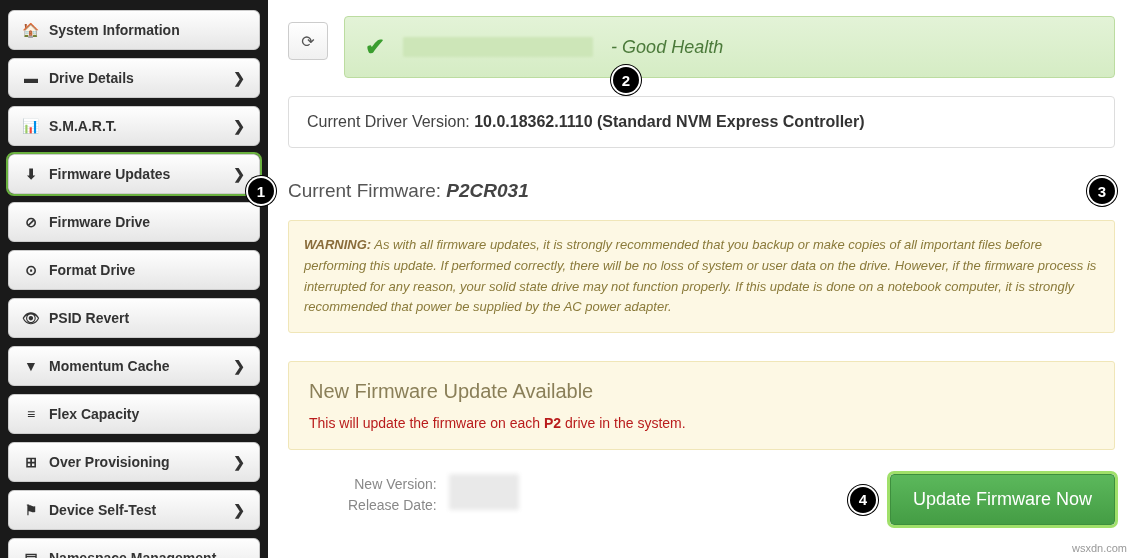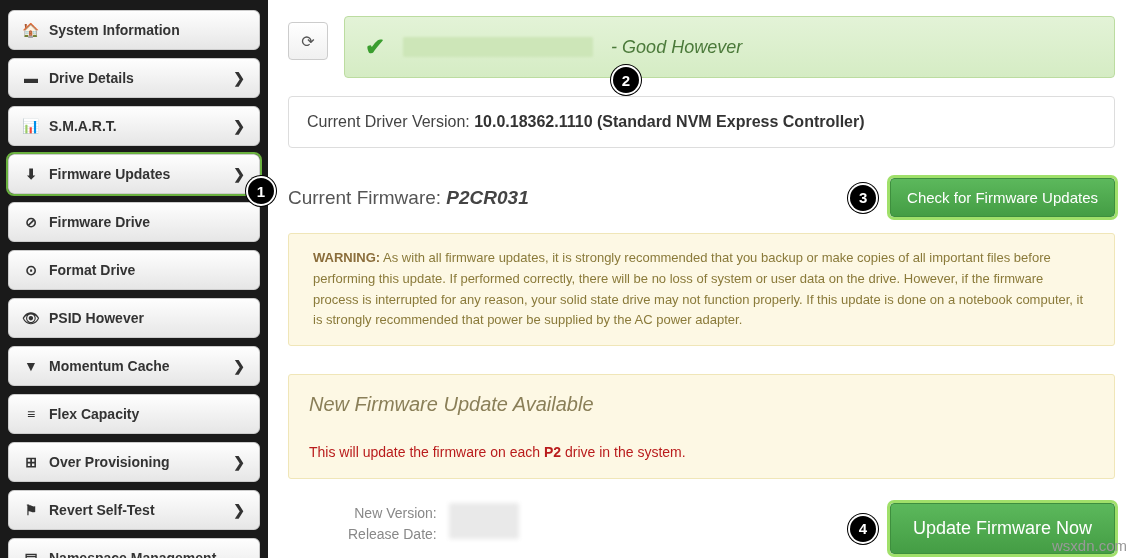--- a/index.html
+++ b/index.html
@@ -26,35 +26,35 @@
     .driver-line { font-size: 16px; color: #444; }
     .driver-line b { color: #333; }
     
     .fw-row { display: flex; align-items: center; margin-top: 30px; gap: 16px; }
     .fw-label { font-size: 19px; color: #555; }
     .fw-label i { font-style: italic; font-weight: bold; color: #444; }
     .btn-green { background: linear-gradient(#5cb85c, #449d44); color: #fff; border: 1px solid #3e8f3e; border-radius: 4px; padding: 10px 16px; font-size: 15px; cursor: pointer; box-shadow: 0 0 0 3px #a0e06a; }
     .btn-green.big { padding: 14px 22px; font-size: 18px; box-shadow: 0 0 0 3px #a0e06a; }
     .push-right { margin-left: auto; display:flex; align-items:center; gap:14px; }
     
-    .warn-box { background: #fdf8e4; border: 1px solid #f0e6b8; border-radius: 3px; padding: 14px 24px; margin-top: 16px; font-size: 13px; color: #8a7a3a; line-height: 1.6; }
+    .warn-box { background: #fdf8e4; border: 1px solid #f0e6b8; border-radius: 3px; padding: 14px 15px; margin-top: 16px; font-size: 13px; color: #8a7a3a; line-height: 1.6; font-style: italic; }
     .warn-box b { color: #8a6d3b; }
     
     .avail-box { background: #fdf8e4; border: 1px solid #f0e6b8; border-radius: 3px; padding: 18px 20px; margin-top: 28px; }
-    .avail-box h3 { font-weight: normal; font-size: 20px; color: #8a7f58; margin-bottom: 28px; font-style: italic; }
+    .avail-box h3 { font-weight: normal; font-size: 20px; color: #8a7f58; margin-bottom: 12px; }
     .avail-box p { font-size: 14px; color: #b91c1c; }
     
     .meta-row { display: flex; margin-top: 24px; }
     .meta-labels { text-align: right; color: #888; font-size: 14px; line-height: 1.5; margin-left: 60px; }
     .meta-redact { width: 70px; height: 36px; background: #e9e9e9; margin-left: 12px; filter: blur(2px); border-radius: 2px; }
     
     
     .callout { position: absolute; width: 26px; height: 26px; border-radius: 50%; background: #000; color: #fff; font-weight: bold; display:flex; align-items:center; justify-content:center; font-size: 15px; box-shadow: 0 0 0 2px #fff, 0 0 0 3px #000; z-index: 50; }
     
-    .watermark { position: absolute; bottom: 4px; right: 8px; font-size: 15px; color: #999; }
+    .watermark { position: absolute; bottom: 4px; right: 8px; font-size: 11px; color: #999; }
   </style>
 </head>
 <body>
 
 <div class="sidebar">
 
 <div class="nav-item">
       <span class="icon">🏠</span>
       <span>System Information</span>
     </div>
@@ -76,74 +76,73 @@
     <div class="nav-item">
       <span class="icon">⊘</span>
       <span>Firmware Drive</span>
     </div>
     <div class="nav-item">
       <span class="icon">⊙</span>
       <span>Format Drive</span>
     </div>
     <div class="nav-item">
       <span class="icon">👁</span>
-      <span>PSID However</span>
+      <span>PSID Revert</span>
     </div>
     <div class="nav-item">
       <span class="icon">▼</span>
       <span>Momentum Cache</span>
       <span class="chev">❯</span>
     </div>
     <div class="nav-item">
       <span class="icon">≡</span>
       <span>Flex Capacity</span>
     </div>
     <div class="nav-item">
       <span class="icon">⊞</span>
       <span>Over Provisioning</span>
       <span class="chev">❯</span>
     </div>
     <div class="nav-item">
       <span class="icon">⚑</span>
-      <span>Revert Self-Test</span>
+      <span>Device Self-Test</span>
       <span class="chev">❯</span>
     </div>
     <div class="nav-item">
       <span class="icon">▤</span>
       <span>Namespace Management</span>
     </div>
   </div>
 
 <div class="main">
 
   <div class="top-row">
     <button class="refresh-btn">
       <span>⟳</span>
     </button>
     <div class="health-banner">
       <span class="check">✔</span>
       <span class="redact"></span>
-      <span class="status">- Good However</span>
+      <span class="status">- Good Health</span>
       <span class="callout" style="left: 268px; top: 50px;">2</span>
     </div>
   </div>
 
   <div class="panel">
     <div class="driver-line">
       <span>Current Driver Version: </span><b>10.0.18362.1110 (Standard NVM Express Controller)</b>
     </div>
   </div>
 
   <div class="fw-row">
     <div class="fw-label">
       <span>Current Firmware: </span><i>P2CR031</i>
     </div>
     <div class="push-right">
       <span class="callout" style="position:static;">3</span>
-      <button class="btn-green">Check for Firmware Updates</button>
     </div>
   </div>
 
   <div class="warn-box">
     <b>WARNING:</b><span> As with all firmware updates, it is strongly recommended that you backup or make copies of all important files before performing this update. If performed correctly, there will be no loss of system or user data on the drive. However, if the firmware process is interrupted for any reason, your solid state drive may not function properly. If this update is done on a notebook computer, it is strongly recommended that power be supplied by the AC power adapter.</span>
   </div>
 
   <div class="avail-box">
     <h3>New Firmware Update Available</h3>
     <p>

